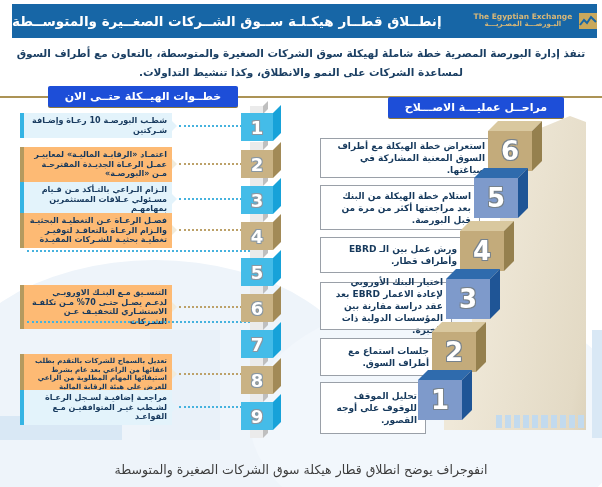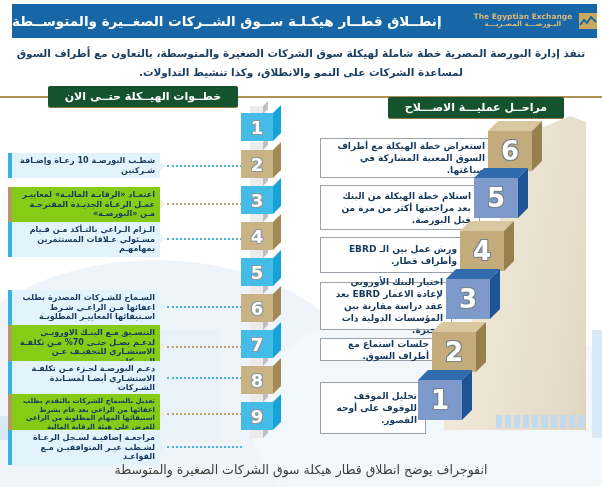--- a/index.html
+++ b/index.html
@@ -37,36 +37,36 @@
     color:#1b3f63;font-size:10.5px;font-weight:bold;line-height:19px;
     text-align:center;direction:rtl;
   }
 
   
   .panel{position:absolute;top:86px;height:352px;z-index:2;}
   .left-panel{left:4px;width:296px;}
   .right-panel{left:300px;width:302px;}
   .sec-line{position:absolute;top:10px;left:-6px;right:-4px;border-top:2px solid #ac9355;}
   .sec-title{
-    position:absolute;top:0;height:21px;background:#14532d;color:#ffffff;
+    position:absolute;top:0;height:21px;background:#1d4ed8;color:#ffffff;
     font-size:11px;font-weight:bold;text-align:center;line-height:21px;
     direction:rtl;border-radius:2px;box-shadow:0 1px 0 #8d7940;
   }
   .sec-title.l{left:44px;width:190px;}
   .sec-title.r{left:88px;width:176px;margin-top:11px;}
 
   
-  .lrow{position:absolute;left:4px;width:238px;display:flex;align-items:center;margin-top:40px;}
+  .lrow{position:absolute;left:16px;width:238px;display:flex;align-items:center;}
   .lbox{
     width:152px;min-height:22px;padding:3px 5px 3px 4px;position:relative;
     font-size:8px;font-weight:bold;color:#17395d;line-height:9.5px;
     text-align:right;direction:rtl;border-left:4px solid;box-sizing:border-box;
   }
   .lrow.blue .lbox{background:#e3f3fb;border-color:#35b4e4;}
-  .lrow.tan  .lbox{background:#84cc16;border-color:#b49a5f;}
+  .lrow.tan  .lbox{background:#fdba74;border-color:#b49a5f;}
   .lbox::after{
     content:"";position:absolute;right:-5px;top:50%;margin-top:-5px;
     border-top:5px solid transparent;border-bottom:5px solid transparent;border-left:5px solid;
   }
   .lrow.blue .lbox::after{border-left-color:#e3f3fb;}
   .lrow.tan  .lbox::after{border-left-color:#f2ebda;}
   .ldots{flex:1;border-top:2px dotted;margin:0 4px 0 7px;height:0;}
   .lrow.blue .ldots{border-color:#46b2de;}
   .lrow.tan  .ldots{border-color:#bca169;}
 
@@ -171,30 +171,32 @@
     <div class="ldots"></div>
   </div>
   <div class="lrow tan" style="top:61px">
     <div class="lbox">اعتمـاد «الرقابـة الماليـة» لمعاييـر عمـل الرعـاة الجديـدة المقترحـة مـن «البورصـة»</div>
     <div class="ldots"></div>
   </div>
   <div class="lrow blue" style="top:96px">
     <div class="lbox">الـزام الـراعي بالتـأكد مـن قـيام مسـئولي عـلاقات المستثمرين بمهامهـم</div>
     <div class="ldots"></div>
   </div>
+  <div class="lrow tan" style="top:127px">
+    <div class="lbox">فصـل الرعـاة عـن التغطيـة البحثيـة والـزام الرعـاة بالتعاقـد لتوفيـر تغطيـة بحثيـة للشـركات المقيـدة</div>
+    <div class="ldots"></div>
+  </div>
   <div class="lrow blue" style="top:164px">
-    <div class="lbox">السـماح للشـركات المصدرة بطلب اعفائها مـن الراعـي شـرط اسـتيفائها المعاييـر المطلوبـة</div>
     <div class="ldots"></div>
   </div>
   <div class="lrow tan" style="top:199px">
     <div class="lbox">التنسـيق مـع البنـك الاوروبـي لدعـم يصـل حتـى 70% مـن تكلفـة الاستشـاري للتخفيـف عـن الشـركات</div>
     <div class="ldots"></div>
   </div>
   <div class="lrow blue" style="top:235px">
-    <div class="lbox">دعـم البورصـة لجـزء مـن تكلفـة الاستشـاري أيضـا لمسـاندة الشـركات</div>
     <div class="ldots"></div>
   </div>
   <div class="lrow tan" style="top:268px">
     <div class="lbox" style="font-size:7px;line-height:8.5px">تعديل بالسماح للشركات بالتقدم بطلب اعفائها من الراعي بعد عام بشرط استيفائها المهام المطلوبة من الراعي للعرض على هيئة الرقابة المالية</div>
     <div class="ldots"></div>
   </div>
   <div class="lrow blue" style="top:304px">
     <div class="lbox">مراجعـة إضافيـة لسـجل الرعـاة لشـطب غيـر المتوافقيـن مـع القواعـد</div>
     <div class="ldots"></div>
   </div>
@@ -253,21 +255,21 @@
       <span></span>
       <span></span>
       <span></span>
       <span></span>
   </div>
 
   <div class="rbox" style="top:52px;width:174px;height:40px">استعراض خطة الهيكلة مع أطراف السوق المعنية المشاركة في صياغتها.</div>
   <div class="rbox" style="top:99px;width:160px;height:45px">استلام خطة الهيكلة من البنك بعد مراجعتها أكثر من مرة من قبل البورصة.</div>
   <div class="rbox" style="top:151px;width:146px;height:36px">ورش عمل بين الـ EBRD وأطراف قطار.</div>
   <div class="rbox" style="top:196px;width:132px;height:48px">اختيار البنك الأوروبي لإعادة الاعمار EBRD بعد عقد دراسة مقارنة بين المؤسسات الدولية ذات الخبرة.</div>
-  <div class="rbox" style="top:252px;width:118px;height:23px">جلسات استماع مع أطراف السوق.</div>
+  <div class="rbox" style="top:252px;width:118px;height:38px">جلسات استماع مع أطراف السوق.</div>
   <div class="rbox" style="top:296px;width:106px;height:52px">تحليل الموقف للوقوف على أوجه القصور.</div>
 
   <div class="rcube tan" style="top:45px;left:188px">
       <span class="rnum">6</span>
     </div>
   <div class="rcube blue" style="top:92px;left:174px">
       <span class="rnum">5</span>
     </div>
   <div class="rcube tan" style="top:145px;left:160px">
       <span class="rnum">4</span>

